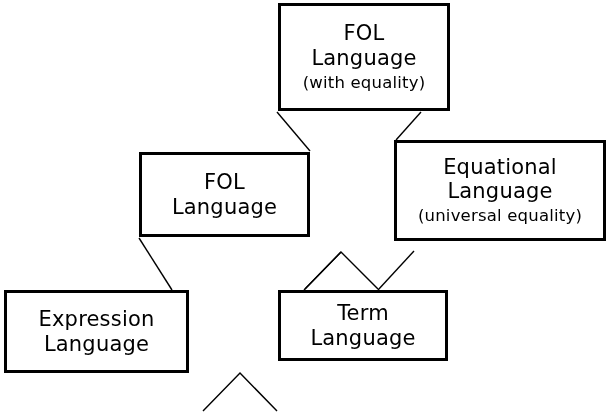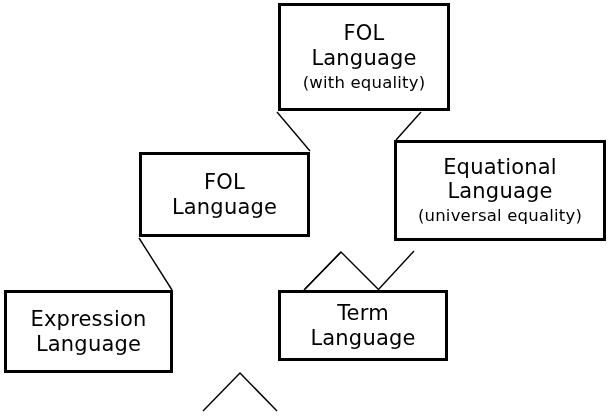--- a/index.html
+++ b/index.html
@@ -45,21 +45,21 @@
   }
   .node-line.sub {
     font-size: 16.5px;
     line-height: 1.3;
     margin-top: 1px;
   }
   
   #node-fol-eq      { left: 278px; top: 3px;   width: 172px; height: 108px; }
   #node-fol         { left: 139px; top: 152px; width: 171px; height: 85px;  }
   #node-equational  { left: 394px; top: 140px; width: 212px; height: 101px; }
-  #node-expression  { left: 4px;   top: 290px; width: 169px; height: 83px;  }
+  #node-expression  { left: 4px;   top: 290px; width: 185px; height: 83px;  }
   #node-term        { left: 278px; top: 290px; width: 170px; height: 71px;  }
 </style>
 </head>
 <body>
 
 <div id="diagram-root">
 
   <svg class="edges" viewBox="0 0 612 418" xmlns="http://www.w3.org/2000/svg">
     <g fill="none" stroke="#000000" stroke-width="1.4" stroke-linecap="butt">
 

